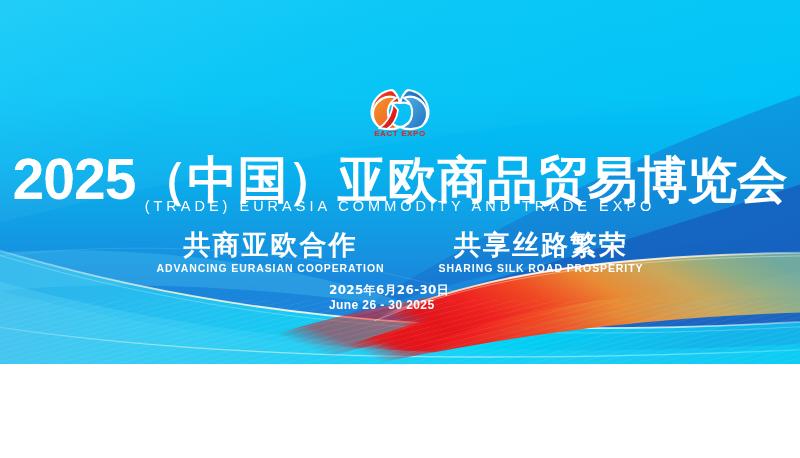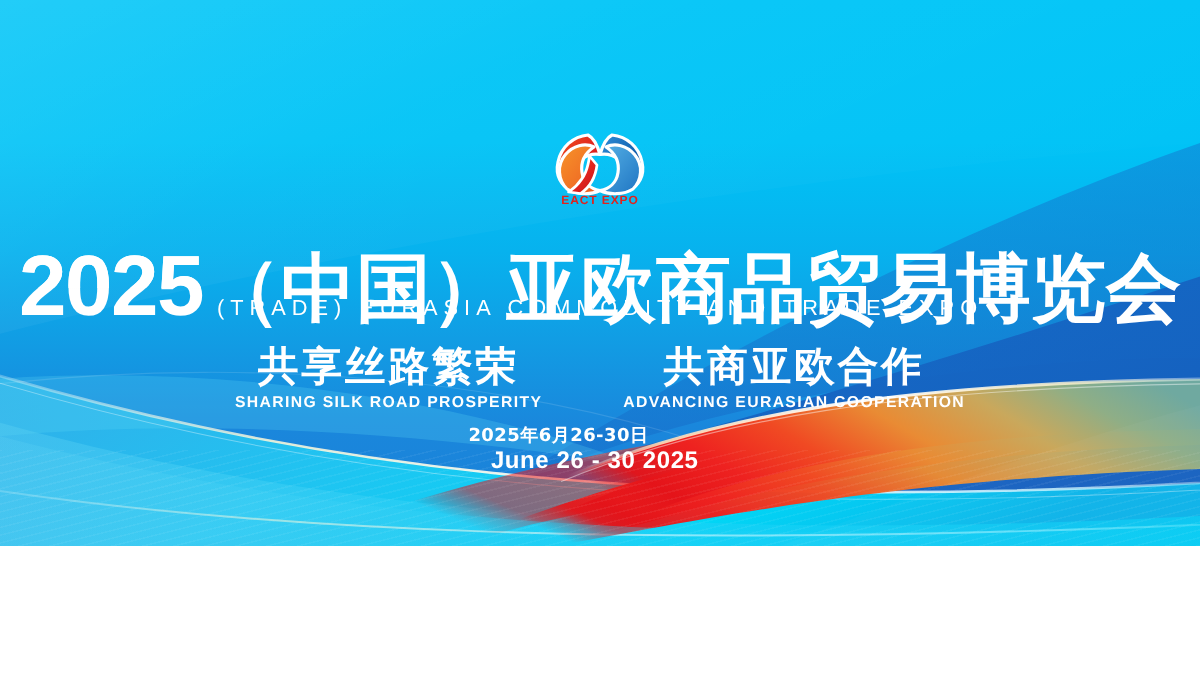--- a/index.html
+++ b/index.html
@@ -68,21 +68,21 @@
     width: 96px;
     height: 58px;
   }
   .logo-wrap svg { display: block; }
 
   
   .title-row {
     position: absolute;
     left: 0;
     right: 0;
-    top: 160px;
+    top: 148px;
     height: 58px;
     display: flex;
     align-items: flex-end;
     justify-content: center;
     white-space: nowrap;
   }
   .year {
     font-size: 57px;
     font-weight: 700;
     letter-spacing: -1px;
@@ -171,26 +171,25 @@
   .meta-col { text-align: left; }
   .meta-cn {
     font-size: 12px;
     font-weight: 700;
     color: #ffffff;
     line-height: 1.22;
     letter-spacing: 0.3px;
     font-family: "DejaVu Sans", "Liberation Sans", sans-serif;
   }
   .meta-en {
-    font-size: 16px;
+    font-size: 12px;
     font-weight: 700;
     color: #ffffff;
     line-height: 1.25;
     letter-spacing: 0.4px;
-    margin-left: 15px;
   }
 </style>
 </head>
 <body>
 
 <div id="banner">
 
   <svg class="bg-art" viewBox="0 0 800 458" preserveAspectRatio="none">
     <defs>
       <linearGradient id="gBase" x1="0" y1="0" x2="0" y2="1">
@@ -388,26 +387,26 @@
 
     <div class="title-row">
       <span class="year">2025</span>
       <span class="title-cn">（中国）亚欧商品贸易博览会</span>
     </div>
 
     <div class="title-en">(TRADE) EURASIA COMMODITY AND TRADE EXPO</div>
 
     <div class="slogans">
       <div class="slogan">
+        <div class="slogan-cn">共商亚欧合作</div>
+        <div class="slogan-en">ADVANCING EURASIAN COOPERATION</div>
+      </div>
+      <div class="slogan">
         <div class="slogan-cn">共享丝路繁荣</div>
         <div class="slogan-en">SHARING SILK ROAD PROSPERITY</div>
-      </div>
-      <div class="slogan">
-        <div class="slogan-cn">共商亚欧合作</div>
-        <div class="slogan-en">ADVANCING EURASIAN COOPERATION</div>
       </div>
     </div>
 
     <div class="meta">
       <div class="meta-col">
         <div class="meta-cn">2025年6月26-30日</div>
         <div class="meta-en">June 26 - 30  2025</div>
       </div>
       <div class="meta-col">
       </div>

